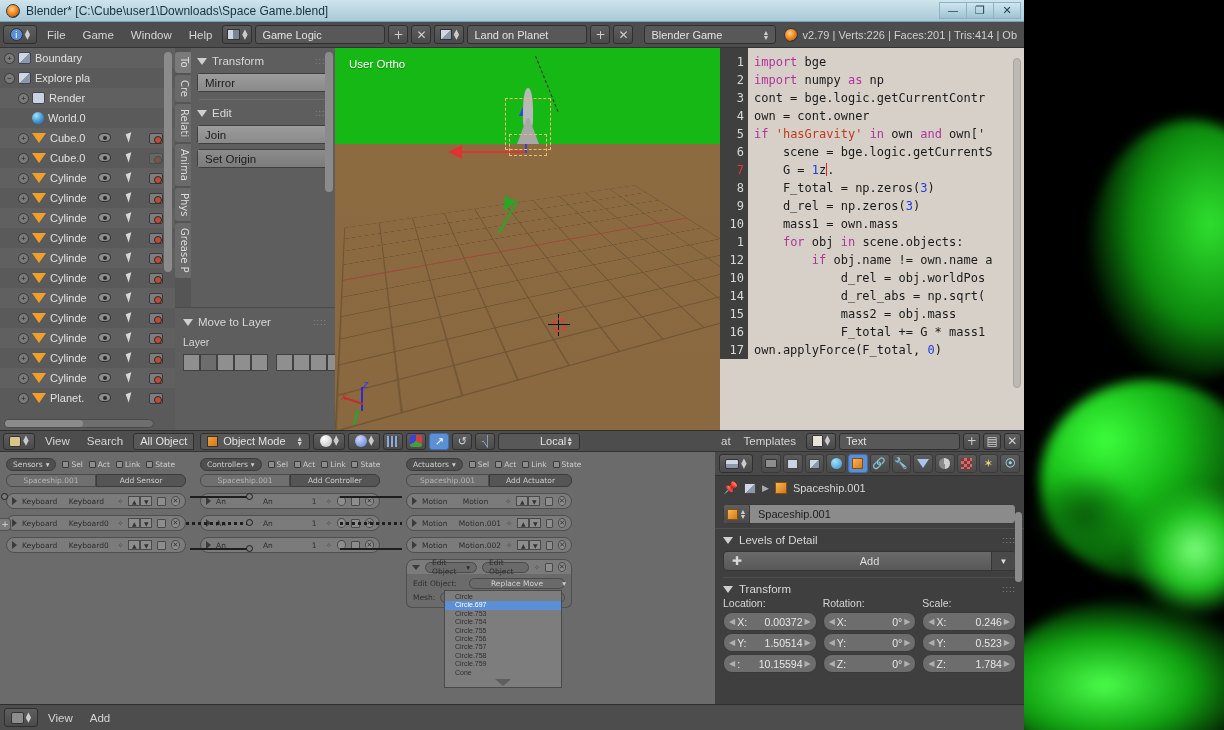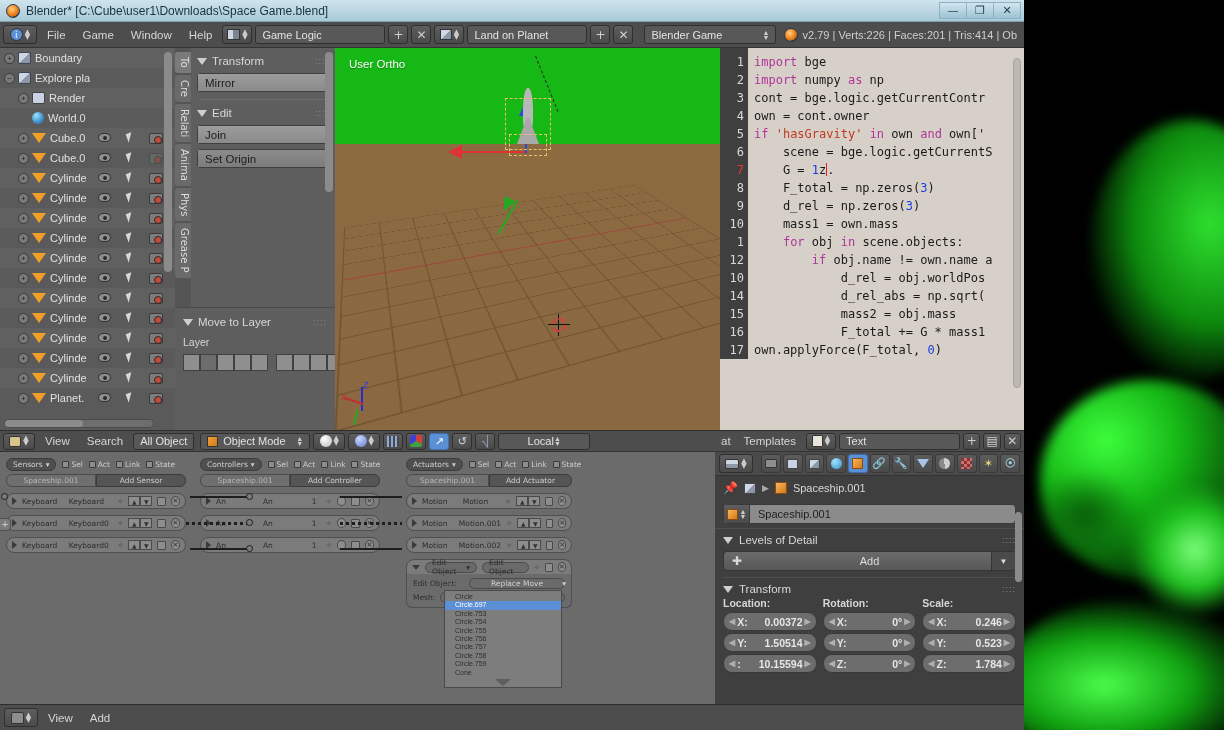--- a/index.html
+++ b/index.html
@@ -244,21 +244,21 @@
     padding:5px 8px 2px 8px; font-family:"Liberation Sans", sans-serif;}
   .addbtn{ margin:3px 8px; height:20px; background:linear-gradient(#6a6a6a,#585858);
     border:1px solid #353535; border-radius:4px; display:flex; align-items:center;
     justify-content:center; color:#ddd; font-size:11px; position:relative;
     font-family:"Liberation Sans", sans-serif;}
   .addbtn .pl{ position:absolute; left:8px; color:#d8d8d8; font-size:12px;}
   .addbtn .dd{ position:absolute; right:0; top:0; width:24px; height:100%;
     background:#4a4a4a; border-left:1px solid #353535; border-radius:0 3px 3px 0;
     display:flex; align-items:center; justify-content:center; font-size:8px; color:#ddd;}
   .xformgrid{ display:flex; gap:6px; padding:0 8px; }
-  .xcol{ flex:1;font-weight:bold; }
+  .xcol{ flex:1; }
   .xlab{ color:#d6d6d6; font-size:10.5px; margin-bottom:3px;
     font-family:"Liberation Sans", sans-serif;}
   .xfield{ height:19px; background:#6d6d6d; border:1px solid #3a3a3a; border-radius:9px;
     display:flex; align-items:center; justify-content:space-between; padding:0 5px;
     color:#e6e6e6; font-size:10.5px; margin-bottom:2px;
     font-family:"Liberation Sans", sans-serif;}
   .xfield .ar{ color:#b0b0b0; font-size:8px; }
   .xfield .kv{ flex:1; display:flex; justify-content:space-between; padding:0 2px;}
   #props .vbar{position:absolute;right:2px;top:60px;width:7px;height:70px;
     border-radius:4px;background:#8b8b8b;}
@@ -713,21 +713,21 @@
     </div>
     <div class="iconbtn smallbtn" style="height:17px;min-width:20px;background:#5b8fd6;border-color:#3e6fae;">
       <span style="color:#fff;font-size:11px;">↗</span>
     </div>
     <div class="iconbtn smallbtn" style="height:17px;min-width:20px;">
       <span style="color:#cfd6e4;font-size:11px;">↺</span>
     </div>
     <div class="iconbtn smallbtn" style="height:17px;min-width:20px;">
       <span style="color:#9fb2d8;font-size:11px;">⎷</span>
     </div>
-    <div class="field" style="height:17px;width:92px;justify-content:center;">
+    <div class="field" style="height:17px;width:82px;justify-content:flex-end;">
       <span>Local</span>
       <span class="spin">
           <span>▲</span>
           <span>▼</span>
         </span>
     </div>
   </div>
 
   <div id="texthdr">
     <span class="menu" style="padding:2px 3px;">at</span>

